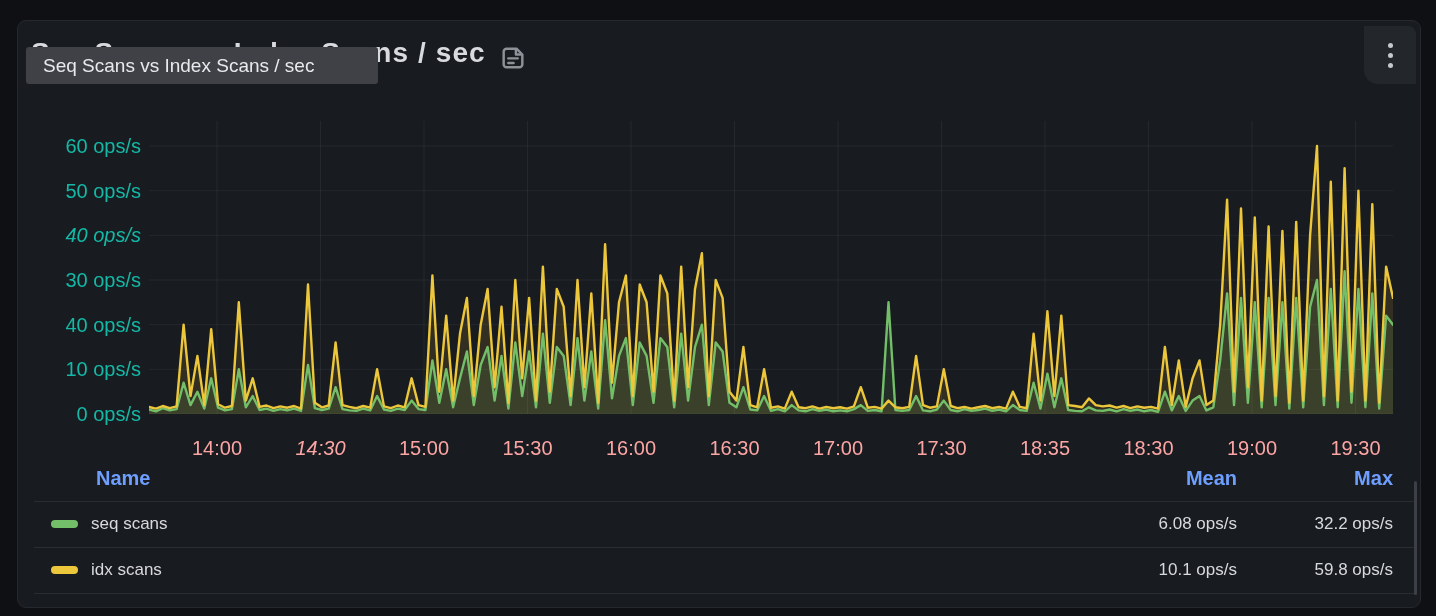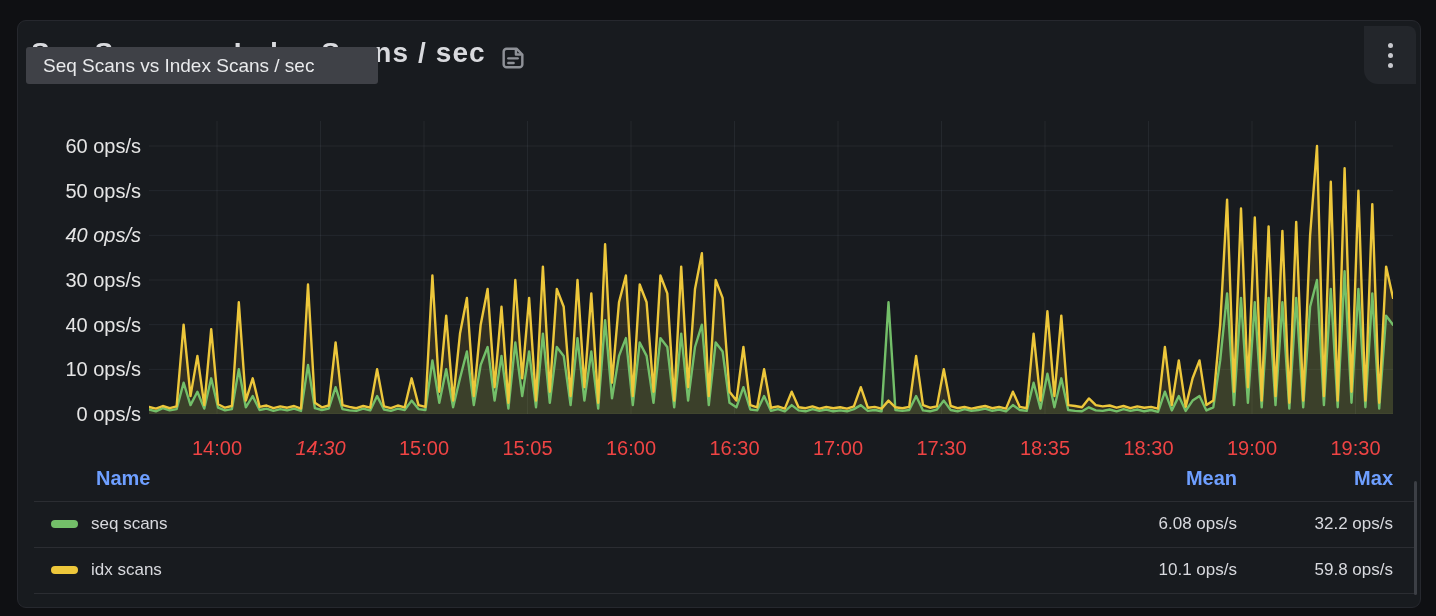--- a/index.html
+++ b/index.html
@@ -20,24 +20,24 @@
   .kebab-btn span { width:5px; height:5px; border-radius:50%; background:#C7C8CD; }
   .title-tooltip { position:absolute; left:8px; top:26px; width:352px; height:37px;
                    background:#3F4147; border-radius:3px; z-index:3;
                    display:flex; align-items:center; padding-left:17px;
                    font-size:19px; color:#E9EAEC; white-space:nowrap; }
 
   
   #chart-svg { position:absolute; left:131px; top:100px; }
   #y-axis { position:absolute; left:0; top:100px; width:123px; height:293px; }
   #y-axis div { position:absolute; right:0; width:123px; height:28px; line-height:28px;
-                text-align:right; font-size:20px; color:#e5e5e5; }
+                text-align:right; font-size:20px; color:#14b8a6; }
   #x-axis { position:absolute; left:131px; top:413px; width:1244px; height:28px; }
   #x-axis div { position:absolute; width:100px; height:28px; line-height:28px;
-                text-align:center; font-size:20px; color:#ef4444; }
+                text-align:center; font-size:20px; color:#fca5a5; }
 
   
   .lg-sep { position:absolute; left:16px; width:1381px; height:1px; background:#2B2D32; }
   .lg-head { position:absolute; height:28px; line-height:28px; font-size:20px;
              font-weight:600; color:#6E9FFF; cursor:pointer; }
   .lg-cell { position:absolute; height:28px; line-height:28px; font-size:17px; color:#D8D9DE; }
   .lg-num  { text-align:right; width:200px; }
   .lg-pill { position:absolute; width:27px; height:8px; border-radius:4px; }
   .lg-scroll { position:absolute; left:1396px; top:460px; width:3px; height:114px;
                background:#3C3F45; border-radius:2px; }
@@ -95,21 +95,21 @@
       <line x1="1206.5" y1="0" x2="1206.5" y2="293" stroke="rgba(204,214,235,0.07)" stroke-width="1"></line>
       <path d="M0,293 L0.0,288.5 L6.9,290.3 L13.8,287.2 L20.7,289.4 L27.6,288.1 L34.6,261.7 L41.5,284.1 L48.4,270.7 L55.3,287.6 L62.2,257.3 L69.1,286.7 L76.0,289.4 L82.9,288.1 L89.8,248.3 L96.8,286.3 L103.7,275.1 L110.6,289.0 L117.5,287.6 L124.4,289.9 L131.3,288.1 L138.2,289.4 L145.1,287.6 L152.0,289.9 L159.0,243.9 L165.9,287.2 L172.8,289.0 L179.7,287.6 L186.6,266.2 L193.5,288.1 L200.4,289.4 L207.3,289.9 L214.2,287.6 L221.2,289.4 L228.1,275.1 L235.0,288.5 L241.9,289.9 L248.8,287.6 L255.7,289.0 L262.6,279.6 L269.5,288.1 L276.4,289.0 L283.4,239.4 L290.3,281.8 L297.2,248.3 L304.1,286.3 L311.0,257.3 L317.9,230.5 L324.8,284.1 L331.7,243.9 L338.6,226.0 L345.6,279.6 L352.5,234.9 L359.4,287.6 L366.3,221.5 L373.2,275.1 L380.1,230.5 L387.0,286.3 L393.9,212.6 L400.8,281.8 L407.8,226.0 L414.7,234.9 L421.6,284.1 L428.5,217.1 L435.4,279.6 L442.3,230.5 L449.2,287.6 L456.1,199.2 L463.0,277.4 L470.0,234.9 L476.9,217.1 L483.8,284.1 L490.7,221.5 L497.6,234.9 L504.5,281.8 L511.4,217.1 L518.3,226.0 L525.2,286.3 L532.2,212.6 L539.1,279.6 L546.0,226.0 L552.9,203.7 L559.8,284.1 L566.7,221.5 L573.6,230.5 L580.5,281.8 L587.4,286.3 L594.4,266.2 L601.3,288.5 L608.2,289.4 L615.1,275.1 L622.0,289.9 L628.9,288.1 L635.8,290.3 L642.7,284.1 L649.6,289.4 L656.6,290.3 L663.5,288.1 L670.4,289.9 L677.3,288.5 L684.2,290.3 L691.1,289.4 L698.0,290.3 L704.9,288.1 L711.8,284.1 L718.8,289.9 L725.7,289.0 L732.6,290.3 L739.5,181.3 L746.4,289.0 L753.3,289.9 L760.2,289.0 L767.1,275.1 L774.0,289.4 L781.0,290.3 L787.9,288.5 L794.8,279.6 L801.7,289.0 L808.6,290.3 L815.5,288.1 L822.4,289.9 L829.3,289.0 L836.2,287.6 L843.2,289.9 L850.1,288.5 L857.0,290.3 L863.9,284.1 L870.8,289.0 L877.7,289.9 L884.6,261.7 L891.5,287.6 L898.4,252.8 L905.4,286.3 L912.3,257.3 L919.2,289.0 L926.1,289.9 L933.0,290.3 L939.9,286.3 L946.8,289.4 L953.7,289.9 L960.6,288.5 L967.6,290.3 L974.5,288.1 L981.4,289.9 L988.3,288.5 L995.2,290.3 L1002.1,289.0 L1009.0,290.8 L1015.9,270.7 L1022.8,289.4 L1029.8,275.1 L1036.7,289.9 L1043.6,279.6 L1050.5,275.1 L1057.4,289.4 L1064.3,286.3 L1071.2,239.4 L1078.1,172.4 L1085.0,284.1 L1092.0,176.9 L1098.9,281.8 L1105.8,181.3 L1112.7,286.3 L1119.6,176.9 L1126.5,284.1 L1133.4,181.3 L1140.3,287.6 L1147.2,176.9 L1154.2,286.3 L1161.1,185.8 L1168.0,159.0 L1174.9,284.1 L1181.8,167.9 L1188.7,286.3 L1195.6,150.1 L1202.5,281.8 L1209.4,167.9 L1216.4,286.3 L1223.3,172.4 L1230.2,287.6 L1237.1,194.7 L1244.0,203.7 L1244,293 Z" fill="#73BF69" fill-opacity="0.12"></path>
       <path d="M0,293 L0.0,285.9 L6.9,287.6 L13.8,285.0 L20.7,287.2 L27.6,285.4 L34.6,203.7 L41.5,275.1 L48.4,234.9 L55.3,284.1 L62.2,208.1 L69.1,283.2 L76.0,286.7 L82.9,285.0 L89.8,181.3 L96.8,279.6 L103.7,257.3 L110.6,285.9 L117.5,284.5 L124.4,287.2 L131.3,285.4 L138.2,286.7 L145.1,285.0 L152.0,287.6 L159.0,163.5 L165.9,281.8 L172.8,286.3 L179.7,284.5 L186.6,221.5 L193.5,284.1 L200.4,285.9 L207.3,287.2 L214.2,285.0 L221.2,286.7 L228.1,248.3 L235.0,285.4 L241.9,287.2 L248.8,284.5 L255.7,286.3 L262.6,257.3 L269.5,284.1 L276.4,285.9 L283.4,154.5 L290.3,270.7 L297.2,194.7 L304.1,279.6 L311.0,212.6 L317.9,176.9 L324.8,275.1 L331.7,203.7 L338.6,167.9 L345.6,266.2 L352.5,185.8 L359.4,281.8 L366.3,159.0 L373.2,257.3 L380.1,176.9 L387.0,279.6 L393.9,145.6 L400.8,270.7 L407.8,167.9 L414.7,185.8 L421.6,275.1 L428.5,159.0 L435.4,266.2 L442.3,172.4 L449.2,281.8 L456.1,123.3 L463.0,261.7 L470.0,181.3 L476.9,154.5 L483.8,275.1 L490.7,163.5 L497.6,181.3 L504.5,270.7 L511.4,154.5 L518.3,172.4 L525.2,279.6 L532.2,145.6 L539.1,266.2 L546.0,167.9 L552.9,132.2 L559.8,275.1 L566.7,159.0 L573.6,176.9 L580.5,270.7 L587.4,279.6 L594.4,226.0 L601.3,284.1 L608.2,286.3 L615.1,248.3 L622.0,286.7 L628.9,285.4 L635.8,287.6 L642.7,270.7 L649.6,286.3 L656.6,287.2 L663.5,285.4 L670.4,287.6 L677.3,285.9 L684.2,287.2 L691.1,286.3 L698.0,287.6 L704.9,285.4 L711.8,266.2 L718.8,286.7 L725.7,285.9 L732.6,287.6 L739.5,279.6 L746.4,286.3 L753.3,287.2 L760.2,285.9 L767.1,234.9 L774.0,284.1 L781.0,286.7 L787.9,285.4 L794.8,248.3 L801.7,285.0 L808.6,287.2 L815.5,285.9 L822.4,287.6 L829.3,286.3 L836.2,285.0 L843.2,287.2 L850.1,285.9 L857.0,287.6 L863.9,270.7 L870.8,285.9 L877.7,287.2 L884.6,212.6 L891.5,279.6 L898.4,190.3 L905.4,275.1 L912.3,194.7 L919.2,284.1 L926.1,285.0 L933.0,286.3 L939.9,277.4 L946.8,284.1 L953.7,285.4 L960.6,284.5 L967.6,286.7 L974.5,285.0 L981.4,287.2 L988.3,285.4 L995.2,286.7 L1002.1,285.9 L1009.0,287.6 L1015.9,226.0 L1022.8,284.1 L1029.8,239.4 L1036.7,285.9 L1043.6,257.3 L1050.5,239.4 L1057.4,284.1 L1064.3,279.6 L1071.2,203.7 L1078.1,78.6 L1085.0,270.7 L1092.0,87.5 L1098.9,266.2 L1105.8,96.5 L1112.7,279.6 L1119.6,105.4 L1126.5,275.1 L1133.4,109.9 L1140.3,281.8 L1147.2,100.9 L1154.2,279.6 L1161.1,114.3 L1168.0,25.0 L1174.9,275.1 L1181.8,60.7 L1188.7,279.6 L1195.6,47.3 L1202.5,270.7 L1209.4,69.7 L1216.4,279.6 L1223.3,83.1 L1230.2,281.8 L1237.1,145.6 L1244.0,176.9 L1244,293 Z" fill="#EDC73B" fill-opacity="0.12"></path>
       <polyline points="0.0,288.5 6.9,290.3 13.8,287.2 20.7,289.4 27.6,288.1 34.6,261.7 41.5,284.1 48.4,270.7 55.3,287.6 62.2,257.3 69.1,286.7 76.0,289.4 82.9,288.1 89.8,248.3 96.8,286.3 103.7,275.1 110.6,289.0 117.5,287.6 124.4,289.9 131.3,288.1 138.2,289.4 145.1,287.6 152.0,289.9 159.0,243.9 165.9,287.2 172.8,289.0 179.7,287.6 186.6,266.2 193.5,288.1 200.4,289.4 207.3,289.9 214.2,287.6 221.2,289.4 228.1,275.1 235.0,288.5 241.9,289.9 248.8,287.6 255.7,289.0 262.6,279.6 269.5,288.1 276.4,289.0 283.4,239.4 290.3,281.8 297.2,248.3 304.1,286.3 311.0,257.3 317.9,230.5 324.8,284.1 331.7,243.9 338.6,226.0 345.6,279.6 352.5,234.9 359.4,287.6 366.3,221.5 373.2,275.1 380.1,230.5 387.0,286.3 393.9,212.6 400.8,281.8 407.8,226.0 414.7,234.9 421.6,284.1 428.5,217.1 435.4,279.6 442.3,230.5 449.2,287.6 456.1,199.2 463.0,277.4 470.0,234.9 476.9,217.1 483.8,284.1 490.7,221.5 497.6,234.9 504.5,281.8 511.4,217.1 518.3,226.0 525.2,286.3 532.2,212.6 539.1,279.6 546.0,226.0 552.9,203.7 559.8,284.1 566.7,221.5 573.6,230.5 580.5,281.8 587.4,286.3 594.4,266.2 601.3,288.5 608.2,289.4 615.1,275.1 622.0,289.9 628.9,288.1 635.8,290.3 642.7,284.1 649.6,289.4 656.6,290.3 663.5,288.1 670.4,289.9 677.3,288.5 684.2,290.3 691.1,289.4 698.0,290.3 704.9,288.1 711.8,284.1 718.8,289.9 725.7,289.0 732.6,290.3 739.5,181.3 746.4,289.0 753.3,289.9 760.2,289.0 767.1,275.1 774.0,289.4 781.0,290.3 787.9,288.5 794.8,279.6 801.7,289.0 808.6,290.3 815.5,288.1 822.4,289.9 829.3,289.0 836.2,287.6 843.2,289.9 850.1,288.5 857.0,290.3 863.9,284.1 870.8,289.0 877.7,289.9 884.6,261.7 891.5,287.6 898.4,252.8 905.4,286.3 912.3,257.3 919.2,289.0 926.1,289.9 933.0,290.3 939.9,286.3 946.8,289.4 953.7,289.9 960.6,288.5 967.6,290.3 974.5,288.1 981.4,289.9 988.3,288.5 995.2,290.3 1002.1,289.0 1009.0,290.8 1015.9,270.7 1022.8,289.4 1029.8,275.1 1036.7,289.9 1043.6,279.6 1050.5,275.1 1057.4,289.4 1064.3,286.3 1071.2,239.4 1078.1,172.4 1085.0,284.1 1092.0,176.9 1098.9,281.8 1105.8,181.3 1112.7,286.3 1119.6,176.9 1126.5,284.1 1133.4,181.3 1140.3,287.6 1147.2,176.9 1154.2,286.3 1161.1,185.8 1168.0,159.0 1174.9,284.1 1181.8,167.9 1188.7,286.3 1195.6,150.1 1202.5,281.8 1209.4,167.9 1216.4,286.3 1223.3,172.4 1230.2,287.6 1237.1,194.7 1244.0,203.7" fill="none" stroke="#73BF69" stroke-width="2.4" stroke-linejoin="round" stroke-linecap="round"></polyline>
       <polyline points="0.0,285.9 6.9,287.6 13.8,285.0 20.7,287.2 27.6,285.4 34.6,203.7 41.5,275.1 48.4,234.9 55.3,284.1 62.2,208.1 69.1,283.2 76.0,286.7 82.9,285.0 89.8,181.3 96.8,279.6 103.7,257.3 110.6,285.9 117.5,284.5 124.4,287.2 131.3,285.4 138.2,286.7 145.1,285.0 152.0,287.6 159.0,163.5 165.9,281.8 172.8,286.3 179.7,284.5 186.6,221.5 193.5,284.1 200.4,285.9 207.3,287.2 214.2,285.0 221.2,286.7 228.1,248.3 235.0,285.4 241.9,287.2 248.8,284.5 255.7,286.3 262.6,257.3 269.5,284.1 276.4,285.9 283.4,154.5 290.3,270.7 297.2,194.7 304.1,279.6 311.0,212.6 317.9,176.9 324.8,275.1 331.7,203.7 338.6,167.9 345.6,266.2 352.5,185.8 359.4,281.8 366.3,159.0 373.2,257.3 380.1,176.9 387.0,279.6 393.9,145.6 400.8,270.7 407.8,167.9 414.7,185.8 421.6,275.1 428.5,159.0 435.4,266.2 442.3,172.4 449.2,281.8 456.1,123.3 463.0,261.7 470.0,181.3 476.9,154.5 483.8,275.1 490.7,163.5 497.6,181.3 504.5,270.7 511.4,154.5 518.3,172.4 525.2,279.6 532.2,145.6 539.1,266.2 546.0,167.9 552.9,132.2 559.8,275.1 566.7,159.0 573.6,176.9 580.5,270.7 587.4,279.6 594.4,226.0 601.3,284.1 608.2,286.3 615.1,248.3 622.0,286.7 628.9,285.4 635.8,287.6 642.7,270.7 649.6,286.3 656.6,287.2 663.5,285.4 670.4,287.6 677.3,285.9 684.2,287.2 691.1,286.3 698.0,287.6 704.9,285.4 711.8,266.2 718.8,286.7 725.7,285.9 732.6,287.6 739.5,279.6 746.4,286.3 753.3,287.2 760.2,285.9 767.1,234.9 774.0,284.1 781.0,286.7 787.9,285.4 794.8,248.3 801.7,285.0 808.6,287.2 815.5,285.9 822.4,287.6 829.3,286.3 836.2,285.0 843.2,287.2 850.1,285.9 857.0,287.6 863.9,270.7 870.8,285.9 877.7,287.2 884.6,212.6 891.5,279.6 898.4,190.3 905.4,275.1 912.3,194.7 919.2,284.1 926.1,285.0 933.0,286.3 939.9,277.4 946.8,284.1 953.7,285.4 960.6,284.5 967.6,286.7 974.5,285.0 981.4,287.2 988.3,285.4 995.2,286.7 1002.1,285.9 1009.0,287.6 1015.9,226.0 1022.8,284.1 1029.8,239.4 1036.7,285.9 1043.6,257.3 1050.5,239.4 1057.4,284.1 1064.3,279.6 1071.2,203.7 1078.1,78.6 1085.0,270.7 1092.0,87.5 1098.9,266.2 1105.8,96.5 1112.7,279.6 1119.6,105.4 1126.5,275.1 1133.4,109.9 1140.3,281.8 1147.2,100.9 1154.2,279.6 1161.1,114.3 1168.0,25.0 1174.9,275.1 1181.8,60.7 1188.7,279.6 1195.6,47.3 1202.5,270.7 1209.4,69.7 1216.4,279.6 1223.3,83.1 1230.2,281.8 1237.1,145.6 1244.0,176.9" fill="none" stroke="#EDC73B" stroke-width="2.4" stroke-linejoin="round" stroke-linecap="round"></polyline>
     </svg>
   <div id="x-axis">
       <div style="left: 18px;">14:00</div>
       <div style="left: 121.5px; font-style: italic;">14:30</div>
       <div style="left: 225px;">15:00</div>
-      <div style="left: 328.5px;">15:05</div>
+      <div style="left: 328.5px;">15:30</div>
       <div style="left: 432px;">16:00</div>
       <div style="left: 535.5px;">16:30</div>
       <div style="left: 639px;">17:00</div>
       <div style="left: 742.5px;">17:30</div>
       <div style="left: 846px;">18:35</div>
       <div style="left: 949.5px;">18:30</div>
       <div style="left: 1053px;">19:00</div>
       <div style="left: 1156.5px;">19:30</div>
     </div>
 

